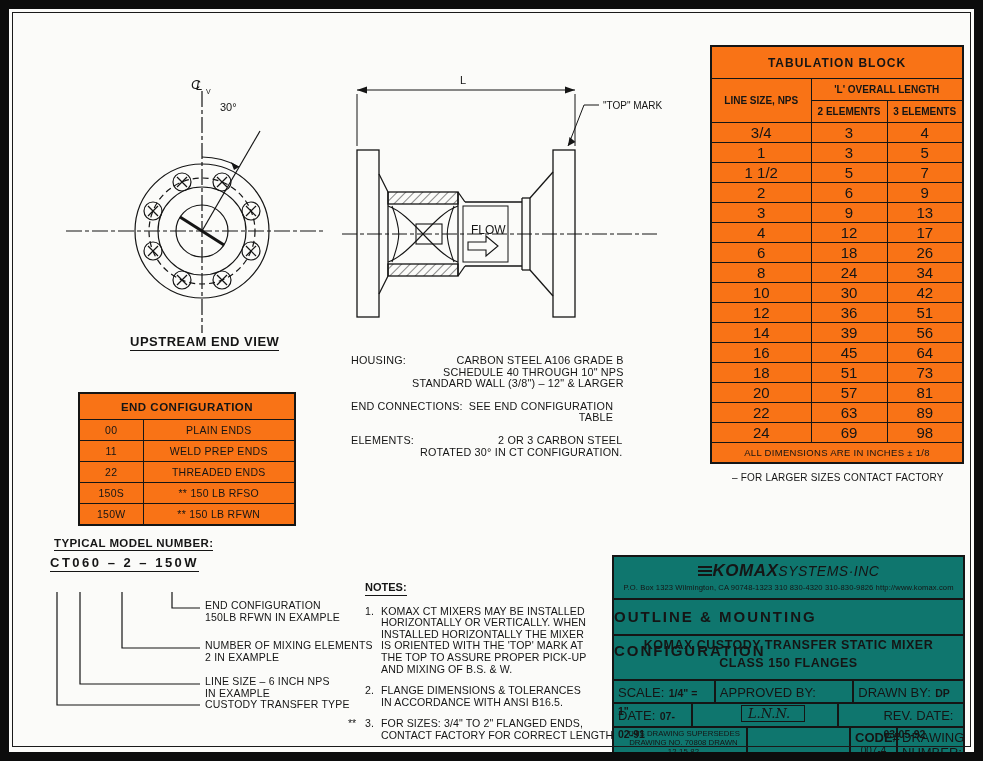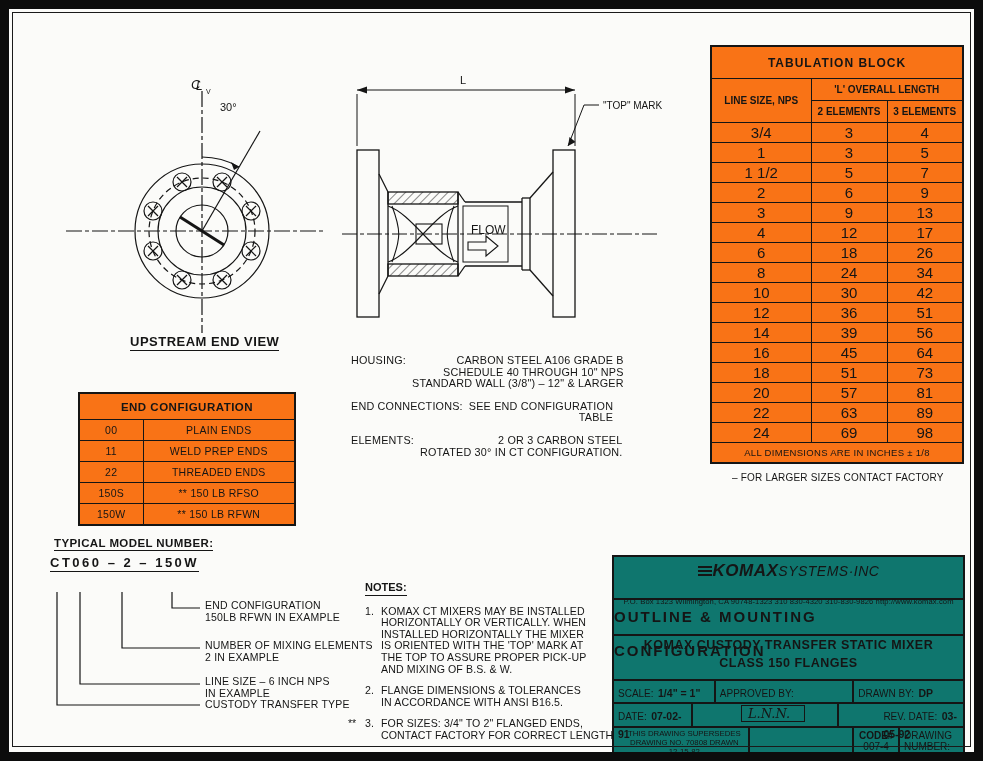--- a/index.html
+++ b/index.html
@@ -51,27 +51,27 @@
   .note-text{white-space:pre-line;letter-spacing:.1px;}
 
   
   #tblock{left:612px;top:555px;width:353px;height:200px;border:2.5px solid #151515;box-sizing:border-box;background:#0f766e;}
   .tb-row{box-sizing:border-box;border-bottom:2px solid #151515;}
   #tb-logo{height:43px;text-align:center;padding-top:4px;}
   .logo-komax{font-size:17px;font-weight:bold;font-style:italic;letter-spacing:.5px;}
   .logo-sys{font-size:14px;font-style:italic;letter-spacing:.5px;}
   .logo-bars{display:inline-block;width:14px;height:10px;margin-right:1px;
     background:repeating-linear-gradient(#151515 0 2px,transparent 2px 4px);}
-  #tb-addr{font-size:7.6px;margin-top:16px;letter-spacing:.1px;}
+  #tb-addr{font-size:7.6px;margin-top:2px;letter-spacing:.1px;}
   #tb-title{height:36px;line-height:34px;text-align:left;font-size:15px;font-weight:600;letter-spacing:2px;}
   #tb-sub{height:45px;text-align:center;font-size:12.5px;font-weight:bold;line-height:18px;letter-spacing:.5px;}
   .tb-cells{display:flex;}
   .tb-cell{box-sizing:border-box;border-right:2px solid #151515;padding:2px 4px;}
   .tb-cell:last-child{border-right:none;}
-  .sm{font-size:10px;}
+  .sm{font-size:13px;}
   .val{font-size:10.5px;font-weight:bold;}
   #sig-box{display:inline-block;border:1.2px solid #151515;padding:0 14px 0 6px;margin-left:4px;
     font-family:"DejaVu Serif",serif;font-style:italic;font-size:13px;transform:translateY(-2px);}
   #tb-num-val{font-size:16px;font-weight:bold;text-align:center;letter-spacing:1px;text-decoration:underline;}
 </style>
 </head>
 <body>
 
 <div id="page">
   <div id="page-frame"></div>

